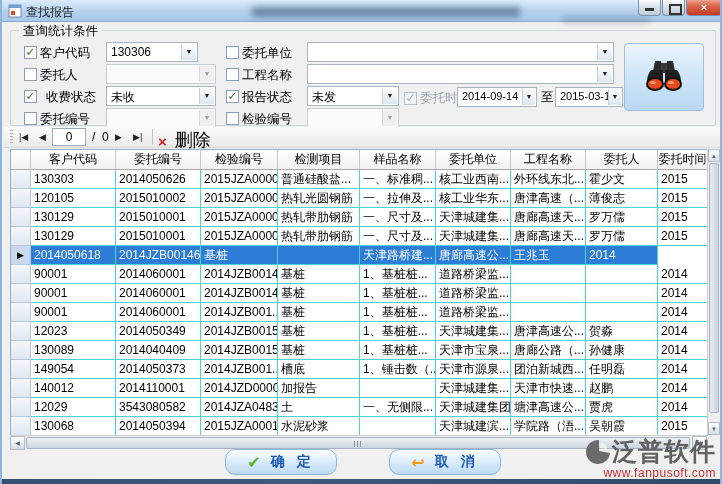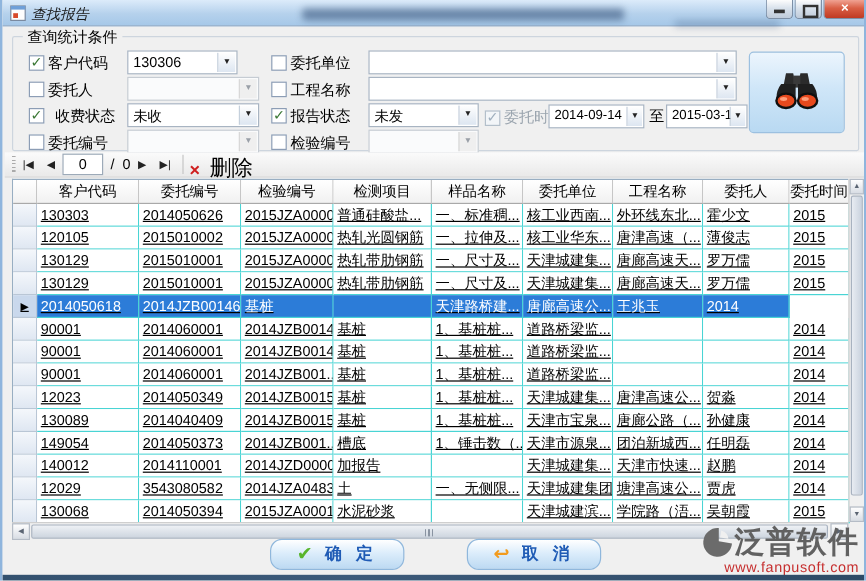--- a/index.html
+++ b/index.html
@@ -9,21 +9,21 @@
     background:#f0f0f0;
     border-left:2px solid #8fb5dd; border-right:2px solid #8fb5dd;
   }
   
   #titlebar {
     position:absolute; left:0; top:0; width:722px; height:22px;
     background:linear-gradient(#dcebfa,#b5d1ec 55%,#a6c8e8);
     border-bottom:1px solid #8aa8c9;
   }
   #app-icon { position:absolute; left:6px; top:4px; }
-  #title-text { position:absolute; left:24px; top:4px; font-size:12px; color:#1b1b1b;font-style:italic; }
+  #title-text { position:absolute; left:24px; top:4px; font-size:12px; color:#1b1b1b; }
   .blur-blob { position:absolute; background:rgba(45,75,115,.55); filter:blur(3px); border-radius:2px; }
   #blob1 { left:250px; top:7px;  width:268px; height:10px; }
   #blob2 { left:560px; top:17px; width:88px;  height:6px; opacity:.5; }
   .winbtn { position:absolute; top:0; height:16px; border:1px solid #7d8fa5; border-top:none;
             border-radius:0 0 4px 4px; background:linear-gradient(#fdfdfd,#d9e2ec 45%,#bfcbda); }
   #btn-min { left:636px; width:23px; }
   #btn-max { left:660px; width:23px; }
   #btn-close { left:684px; width:36px; background:linear-gradient(#f0a292,#d95f45 45%,#c03a23);
                color:#fff; font-weight:bold; font-size:11px; text-align:center; line-height:14px; }
   #btn-min::after { content:""; position:absolute; left:6px; bottom:4px; width:9px; height:3px; background:#333; }
@@ -68,21 +68,21 @@
   #nav-next { left:108px; } #nav-last { left:126px; }
   #tb-sep { position:absolute; left:148px; top:2px; width:1px; height:16px; background:#c5c5c5; }
   #delete-button { position:absolute; left:154px; top:1px; height:18px; cursor:pointer; }
   #delete-x { font-weight:bold; font-size:15px; color:#cf2020; vertical-align:-1px; }
   #delete-label { font-size:18px; color:#000; margin-left:8px; }
   
   #grid { position:absolute; left:8px; top:149px; width:697px;
           border-top:1px solid #98aec2; border-left:1px solid #98aec2; background:#fff; }
   .grow { display:grid; }
   .ghead { height:20px; }
-  .gbody { height:19px;text-decoration:underline; }
+  .gbody { height:19px; }
   .hcell { background:linear-gradient(#ffffff,#f1f1f1); border-right:1px solid #c6c6c6;
            border-bottom:1px solid #a9a9a9; font-size:12px; color:#000; text-align:center;
            line-height:19px; white-space:nowrap; overflow:hidden; cursor:pointer; }
   .icell { background:linear-gradient(#f4f7fb,#dfe7f2); border-right:1px solid #b9c6d5;
            border-bottom:1px solid #b9c6d5; font-size:9px; line-height:18px; text-align:center; color:#000; }
   .dcell { background:#fff; border-right:1px solid #49d4d4; border-bottom:1px solid #49d4d4;
            font-size:12px; color:#000; padding:0 3px; line-height:18px;
            white-space:nowrap; overflow:hidden; }
   .grow.sel .dcell { background:#2c7cd8; color:#fff; }
   .grow.sel .icell { background:#c9d8ec; }

